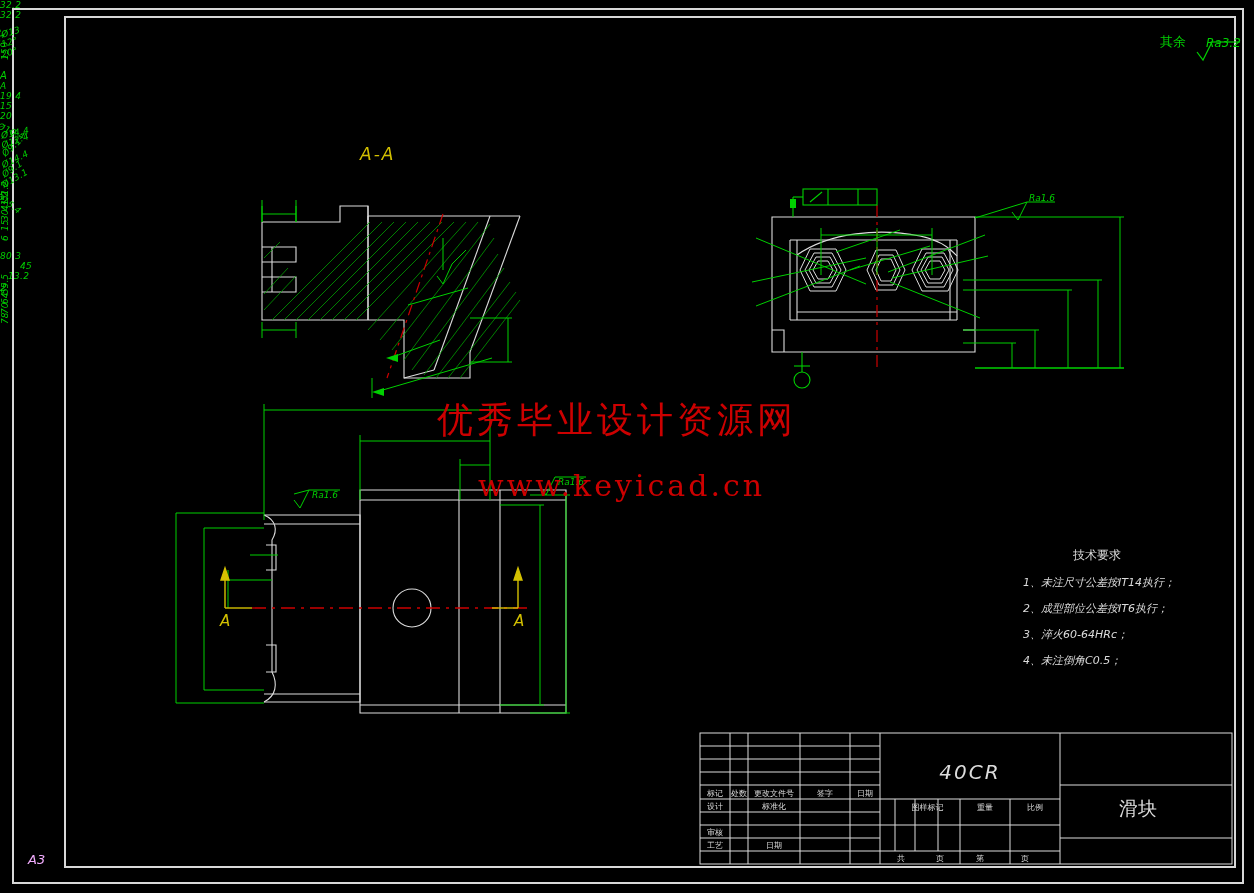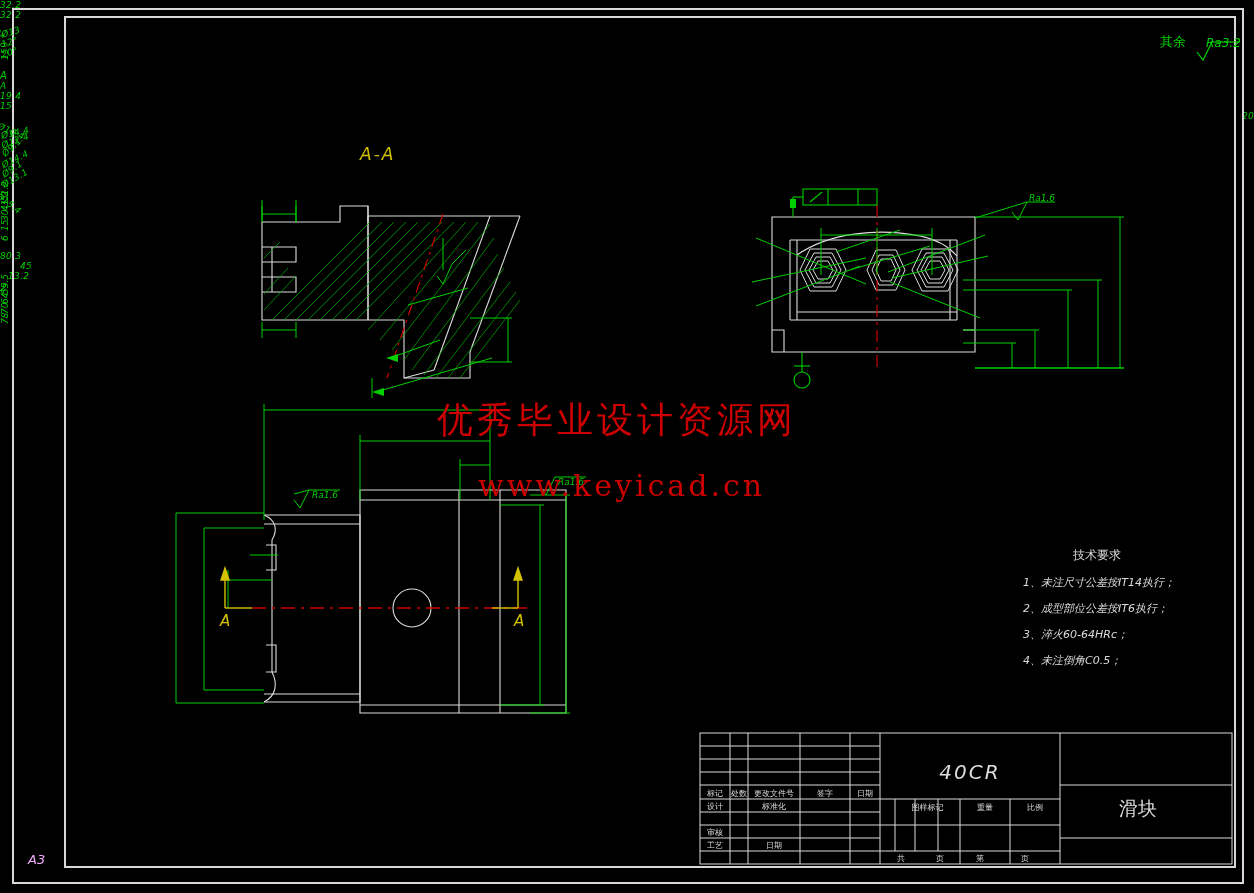--- a/index.html
+++ b/index.html
@@ -279,21 +279,21 @@
   <div class="dim" style="left:424px;top:300px;transform-origin:0 0;transform:rotate(-16deg);">Ø13</div>
   <div class="dim" style="left:396px;top:340px;transform-origin:0 0;transform:rotate(-18deg);">12°</div>
   <div class="dim" style="left:402px;top:375px;transform-origin:0 0;transform:rotate(-16deg);">20°</div>
   <div class="dimv" style="left:504px;top:348px;">15</div>
 
   <div class="dim" style="left:864px;top:191px;font-size:10px;">A</div>
   <div class="dim" style="left:798px;top:374px;font-size:9px;color:#00d000;">A</div>
 
   <div class="dim" style="left:836px;top:223px;">19.4</div>
   <div class="dim" style="left:868px;top:223px;">15</div>
-  <div class="dim" style="left:898px;top:223px;text-align:right;">20</div>
+  <div class="dim" style="left:898px;top:223px;">20</div>
 
   <div class="dim" style="left:755px;top:232px;transform-origin:0 0;transform:rotate(24deg);">Ø10.4</div>
   <div class="dim" style="left:750px;top:284px;transform-origin:0 0;transform:rotate(-12deg);">Ø14.4</div>
   <div class="dim" style="left:752px;top:312px;transform-origin:0 0;transform:rotate(-20deg);">Ø12.4</div>
   <div class="dim" style="left:888px;top:248px;transform-origin:0 0;transform:rotate(-42deg);">Ø9.1</div>
   <div class="dim" style="left:902px;top:266px;transform-origin:0 0;transform:rotate(-26deg);">Ø14.4</div>
   <div class="dim" style="left:952px;top:256px;transform-origin:0 0;transform:rotate(-34deg);">Ø9.1</div>
   <div class="dim" style="left:964px;top:272px;transform-origin:0 0;transform:rotate(-30deg);">Ø13.1</div>
   <div class="dim" style="left:962px;top:302px;transform-origin:0 0;transform:rotate(36deg);">Ø15.4</div>
 

